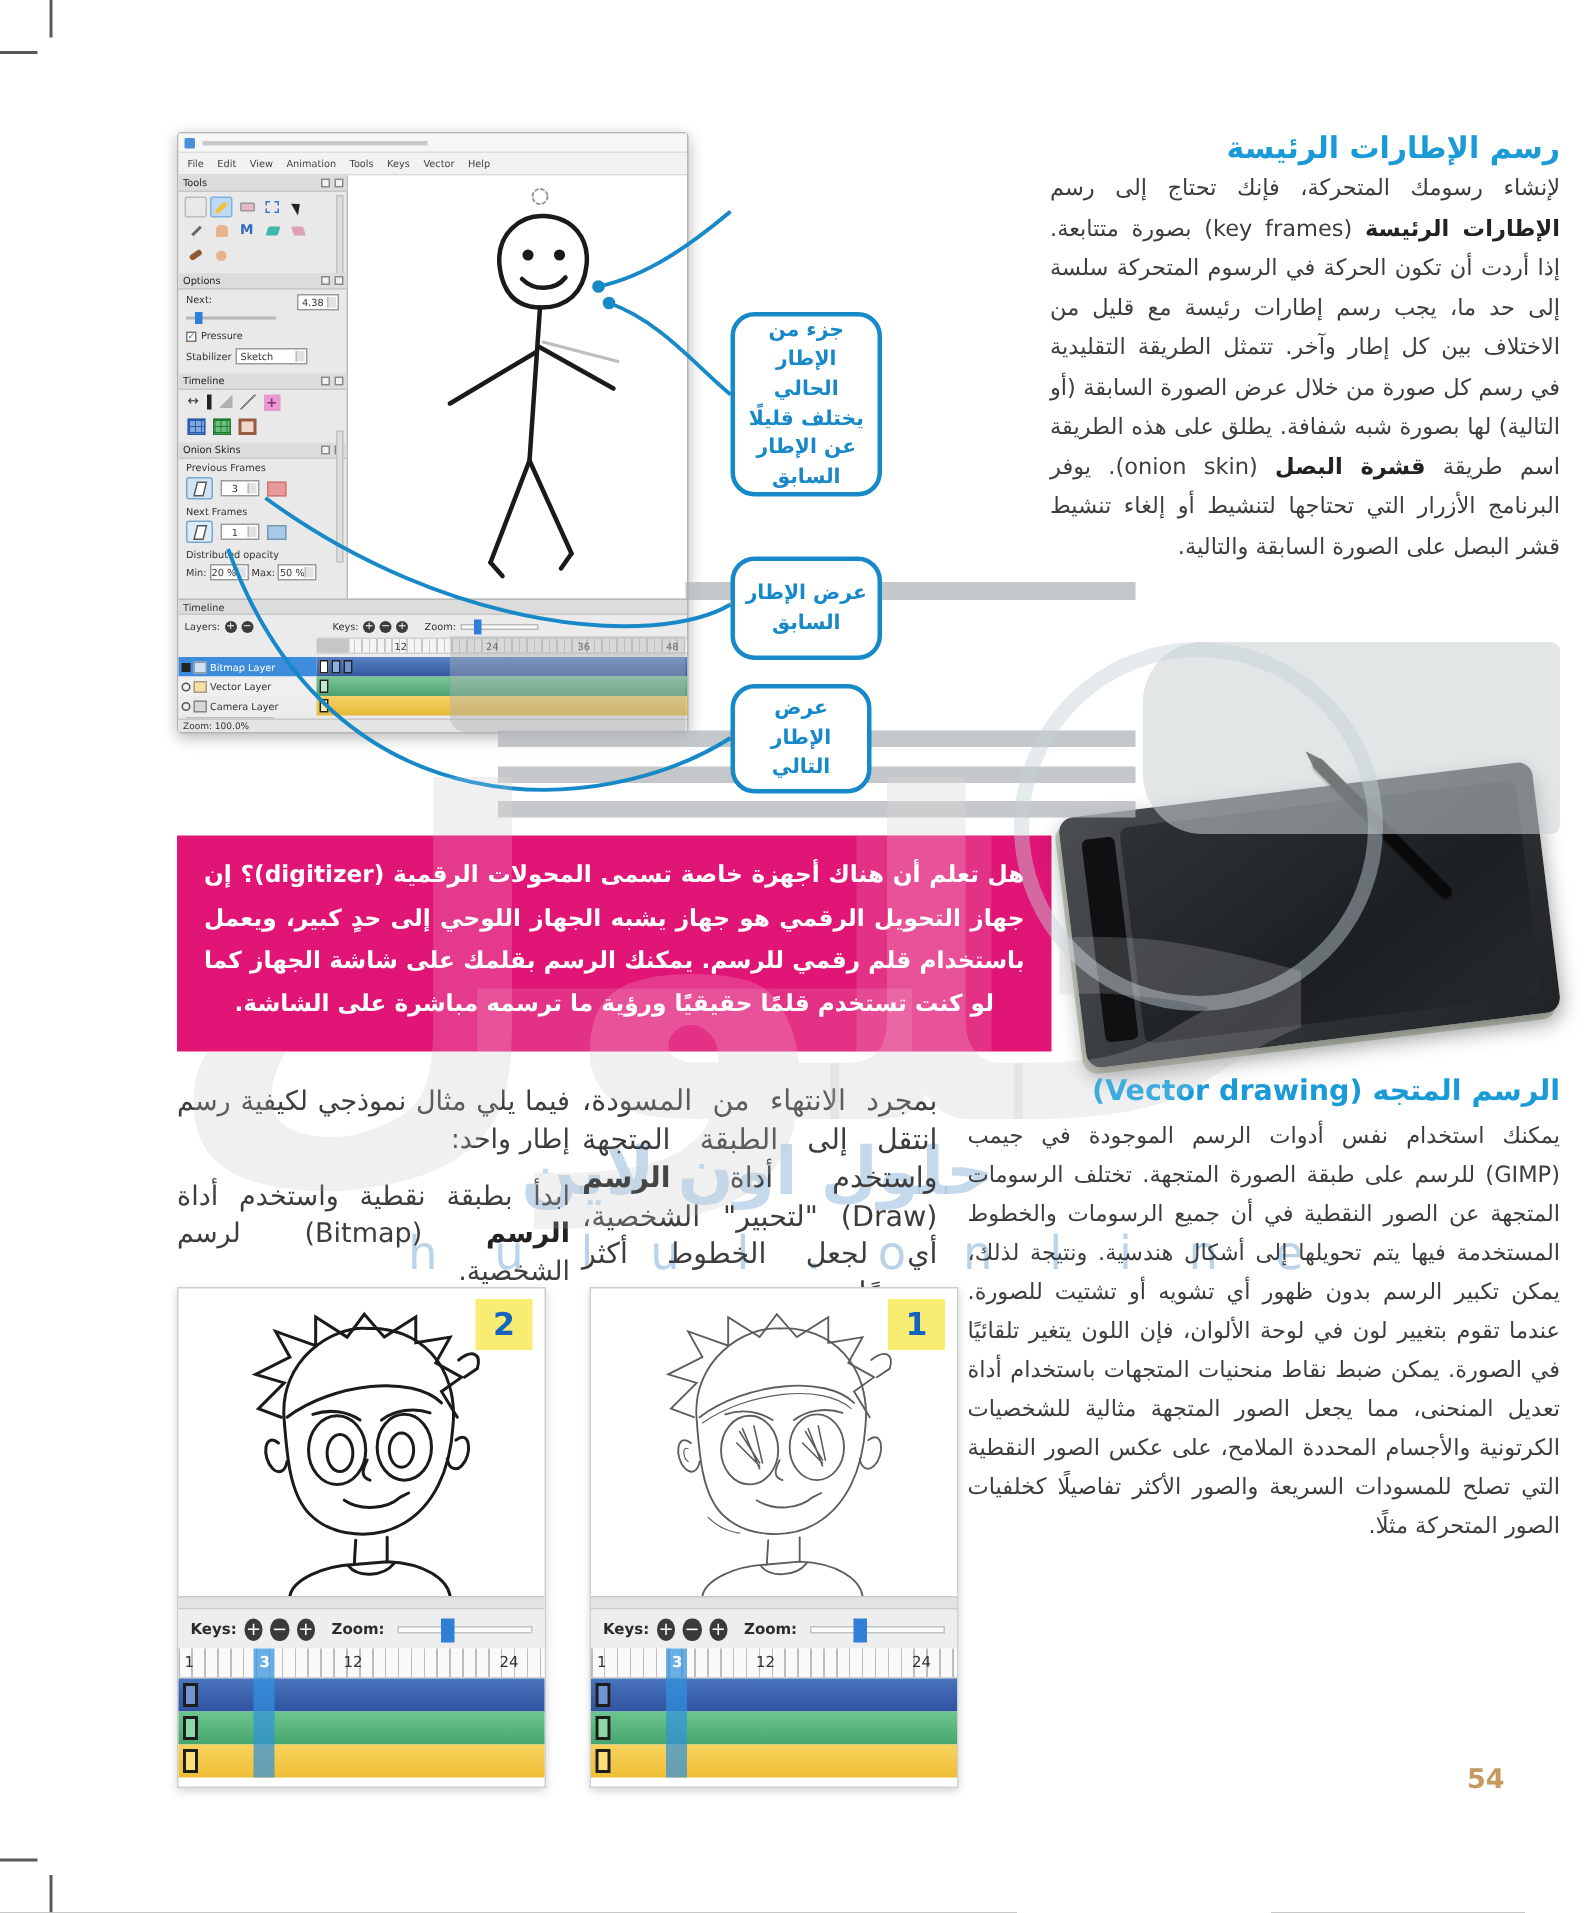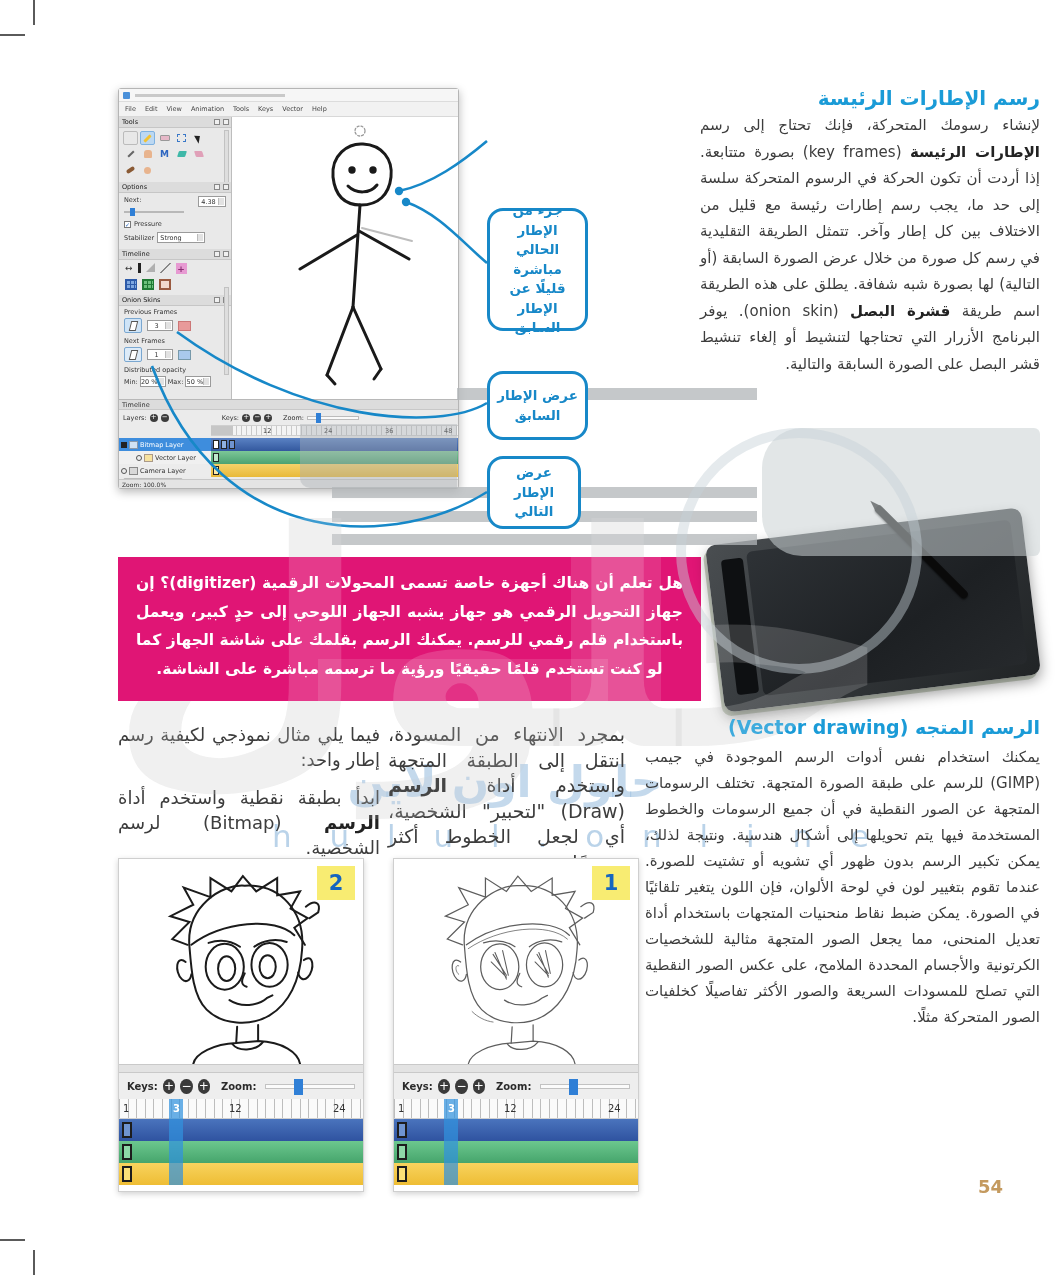--- a/index.html
+++ b/index.html
@@ -191,21 +191,21 @@
         <div style="position:relative;height:8px;margin-top:1px;width:60px;">
           <div style="position:absolute;left:0;top:3px;width:60px;height:2px;background:#b8b8b8;"></div>
           <div style="position:absolute;left:6px;top:0;width:5px;height:8px;background:#2f7fd6;"></div>
         </div>
         <div style="display:flex;align-items:center;gap:3px;margin-top:4px;">
           <span style="width:7px;height:7px;border:1px solid #777;background:#fff;display:inline-flex;align-items:center;justify-content:center;font-size:6px;color:#2d6cc0;">✓</span>
           <span>Pressure</span>
         </div>
         <div style="display:flex;align-items:center;gap:3px;margin-top:4px;">
           <span>Stabilizer</span>
-          <span class="spin" style="width:48px;justify-content:flex-start;padding-left:2px;">Strong</span>
+          <span class="spin" style="width:48px;justify-content:flex-start;padding-left:2px;">Sketch</span>
         </div>
       </div>
 
       <div class="phead" style="margin-top:3px;">
         <span>Timeline</span>
         <span class="pbtn" style="right:11px;"></span>
         <span class="pbtn" style="right:2px;"></span>
       </div>
       <div style="padding:3px 6px;display:flex;gap:5px;">
         <span style="font-size:9px;color:#333;">↔</span>
@@ -298,21 +298,21 @@
           <span style="position:absolute;left:113px;top:1px;">24</span>
           <span style="position:absolute;left:174px;top:1px;">36</span>
           <span style="position:absolute;left:233px;top:1px;">48</span>
         </div>
 
         <div class="lrow" style="position:absolute;left:0;top:13px;width:92px;background:#3e8ddd;color:#fff;">
           <span style="width:6px;height:6px;background:#222;margin:0 2px;display:inline-block;"></span>
           <span style="width:9px;height:8px;background:#cfe2f4;border:1px solid #89a;margin-right:2px;display:inline-block;"></span>
           <span>Bitmap Layer</span>
         </div>
-        <div class="lrow" style="position:absolute;left:0;top:26px;width:92px;background:#f0f0f0;justify-content:center;">
+        <div class="lrow" style="position:absolute;left:0;top:26px;width:92px;background:#f0f0f0;">
           <span style="width:6px;height:6px;border:1px solid #555;border-radius:50%;margin:0 2px;display:inline-block;"></span>
           <span style="width:9px;height:8px;background:#f6e2a0;border:1px solid #a98;margin-right:2px;display:inline-block;"></span>
           <span>Vector Layer</span>
         </div>
         <div class="lrow" style="position:absolute;left:0;top:39px;width:92px;background:#ececec;">
           <span style="width:6px;height:6px;border:1px solid #555;border-radius:50%;margin:0 2px;display:inline-block;"></span>
           <span style="width:9px;height:8px;background:#d8d8d8;border:1px solid #888;margin-right:2px;display:inline-block;"></span>
           <span>Camera Layer</span>
         </div>
 
@@ -327,21 +327,21 @@
         <div style="position:absolute;left:92px;right:0;top:39px;height:13px;background:linear-gradient(#f6d269,#e8b93a);">
           <span class="keysq" style="left:2px;background:#fbe9a8;"></span>
         </div>
 
         <div style="position:absolute;left:4px;top:53px;width:60px;height:4px;background:#d2d2d2;border:1px solid #bbb;border-radius:2px;"></div>
       </div>
       <div style="position:absolute;left:0;bottom:0;right:0;height:9px;background:#e4e4e4;border-top:1px solid #c8c8c8;font-size:6px;padding:1px 3px;">Zoom: 100.0%</div>
     </div>
   </div>
 
-  <div class="callout" style="left:487px;top:208px;width:101px;height:123px;">جزء من الإطار الحالي مباشرة قليلًا عن الإطار السابق</div>
+  <div class="callout" style="left:487px;top:208px;width:101px;height:123px;">جزء من الإطار الحالي يختلف قليلًا عن الإطار السابق</div>
   <div class="callout" style="left:487px;top:371px;width:101px;height:69px;">عرض الإطار السابق</div>
   <div class="callout" style="left:487px;top:456px;width:94px;height:73px;">عرض الإطار التالي</div>
 
   <svg class="connectors" width="1062" height="1275">
     <g fill="none" stroke="#1788c8" stroke-width="2.6">
       <path d="M399,191 C432,184 462,162 487,141"></path>
       <path d="M406,202 C440,214 464,244 487,263"></path>
       <path d="M177,332 C300,422 438,432 487,403"></path>
       <path d="M152,366 C222,558 402,546 487,492"></path>
     </g>

